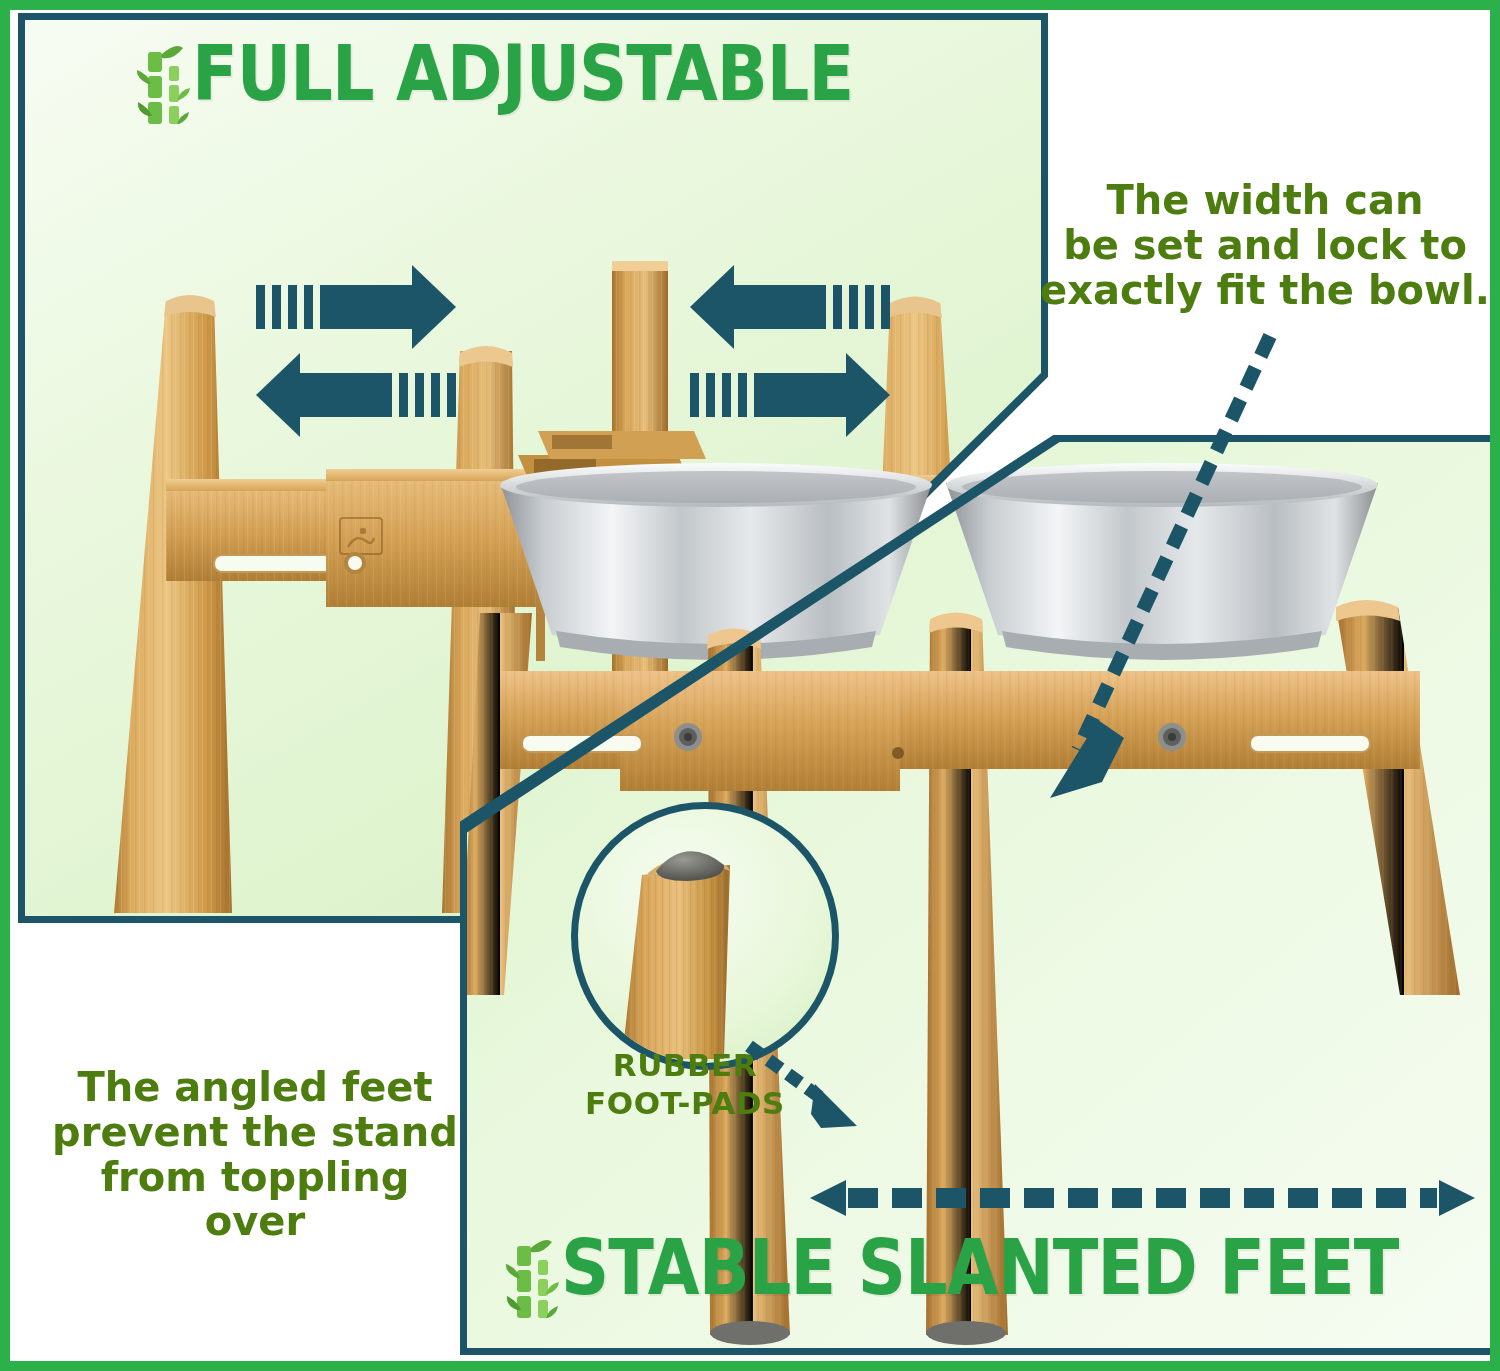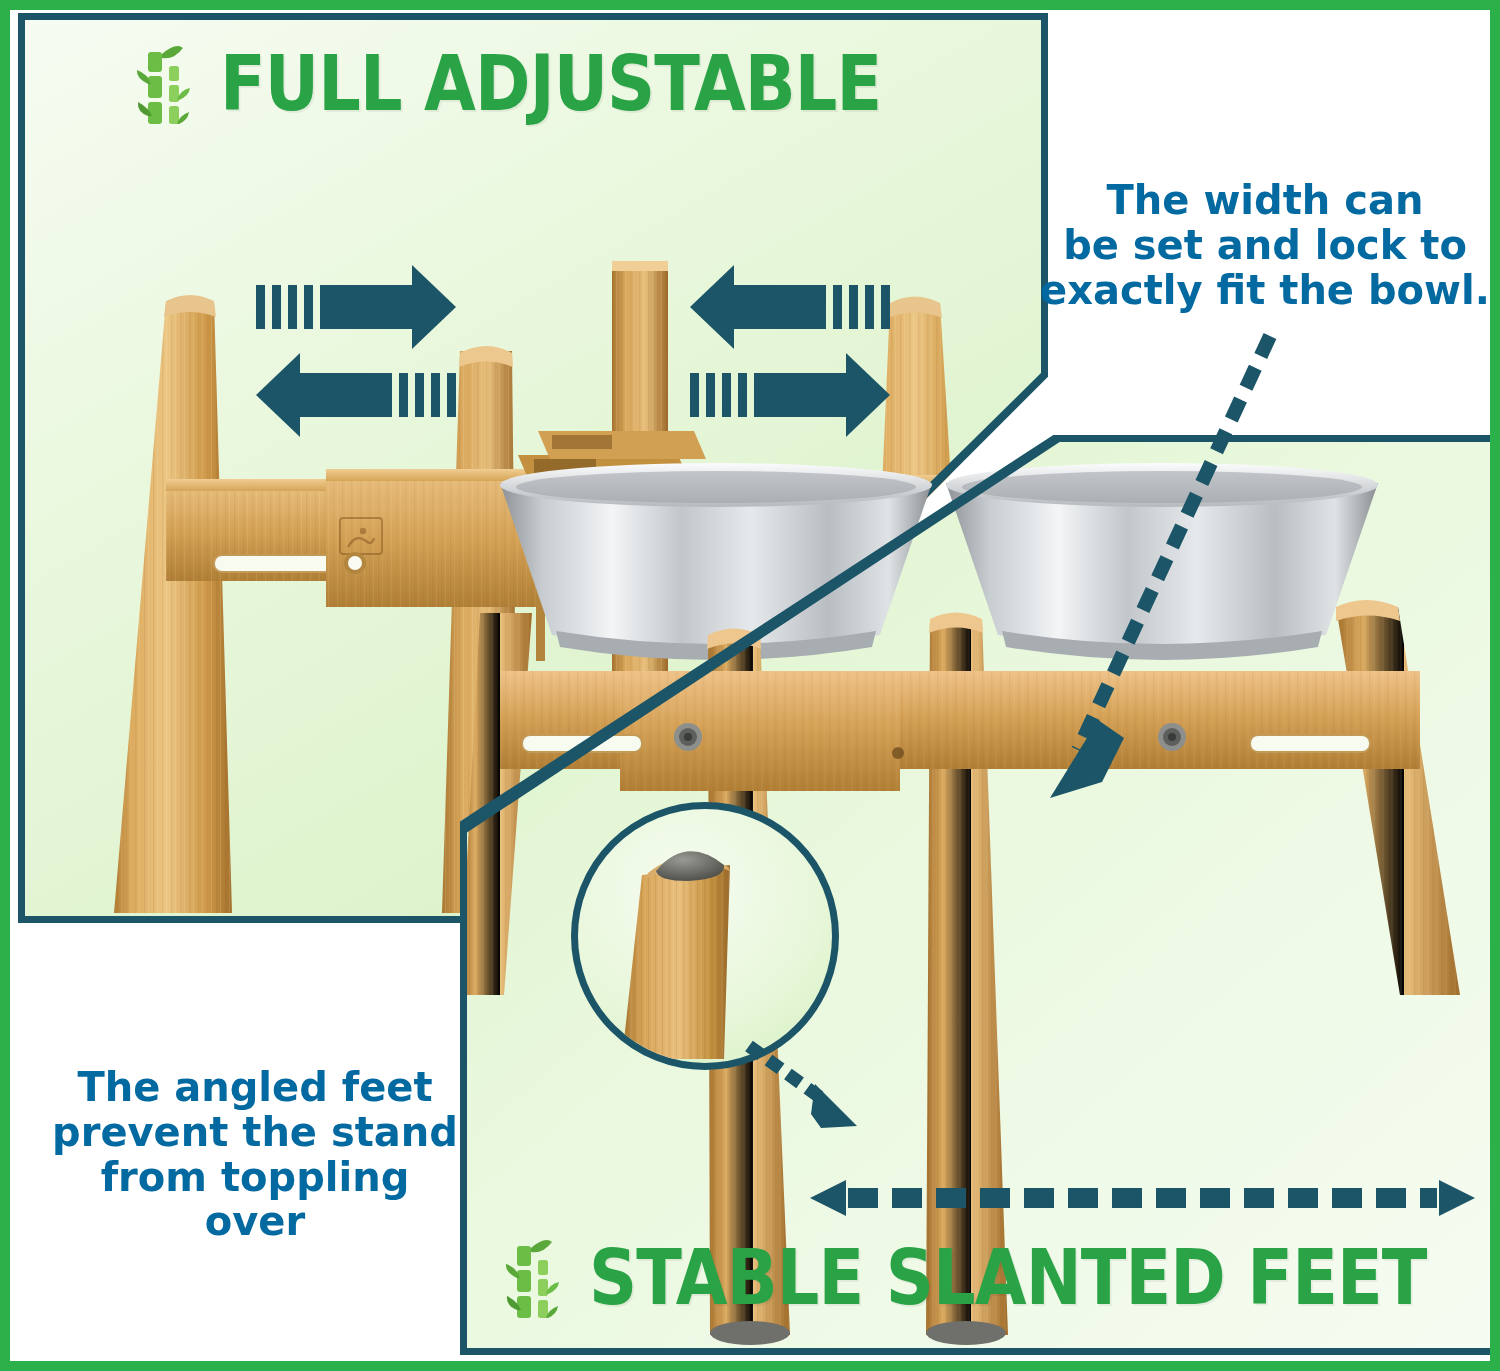--- a/index.html
+++ b/index.html
@@ -81,22 +81,22 @@
       57% 0, 100% 0, 100% 100%, 0 100%, 0 42%, 57% 0,
       57.6% 7px, 7px 43.2%, 7px calc(100% - 7px),
       calc(100% - 7px) calc(100% - 7px), calc(100% - 7px) 7px, 57.6% 7px
     );
   }
 
   
   .headline {
     position: absolute;
     display: flex;
-    align-items: center;
-    gap: 28px;
+    align-items: flex-start;
+    gap: 0;
     z-index: 40;
   }
   .headline-text {
     font-family: "DejaVu Sans", "Liberation Sans", sans-serif;
     font-weight: 700;
     font-size: 76px;
     line-height: 0.95;
     letter-spacing: -1px;
     color: #2aa346;
     transform: scaleX(0.88);
@@ -106,21 +106,21 @@
   }
   #title-full-adjustable { left: 126px; top: 28px; }
   #title-stable-slanted  { left: 495px; top: 1222px; }
 
   
   .bamboo { width: 56px; height: 92px; flex: 0 0 auto; }
 
   
   .callout {
     position: absolute;
-    color: #0369a1;
+    color: #4d7c0f;
     font-family: "DejaVu Sans", "Liberation Sans", sans-serif;
     font-weight: 700;
     line-height: 1.12;
     text-align: center;
     z-index: 45;
     white-space: pre-line;
   }
   #callout-width {
     left: 1020px; top: 168px;
     width: 470px;
@@ -516,14 +516,16 @@
 
   <div class="callout" id="callout-width">The width can
 be set and lock to
 exactly fit the bowl.</div>
 
   <div class="callout" id="callout-angled">The angled feet
 prevent the stand
 from toppling
 over</div>
 
+  <div class="callout" id="label-rubber">RUBBER
+FOOT-PADS</div>
 
 </div>
 
 </body></html>

